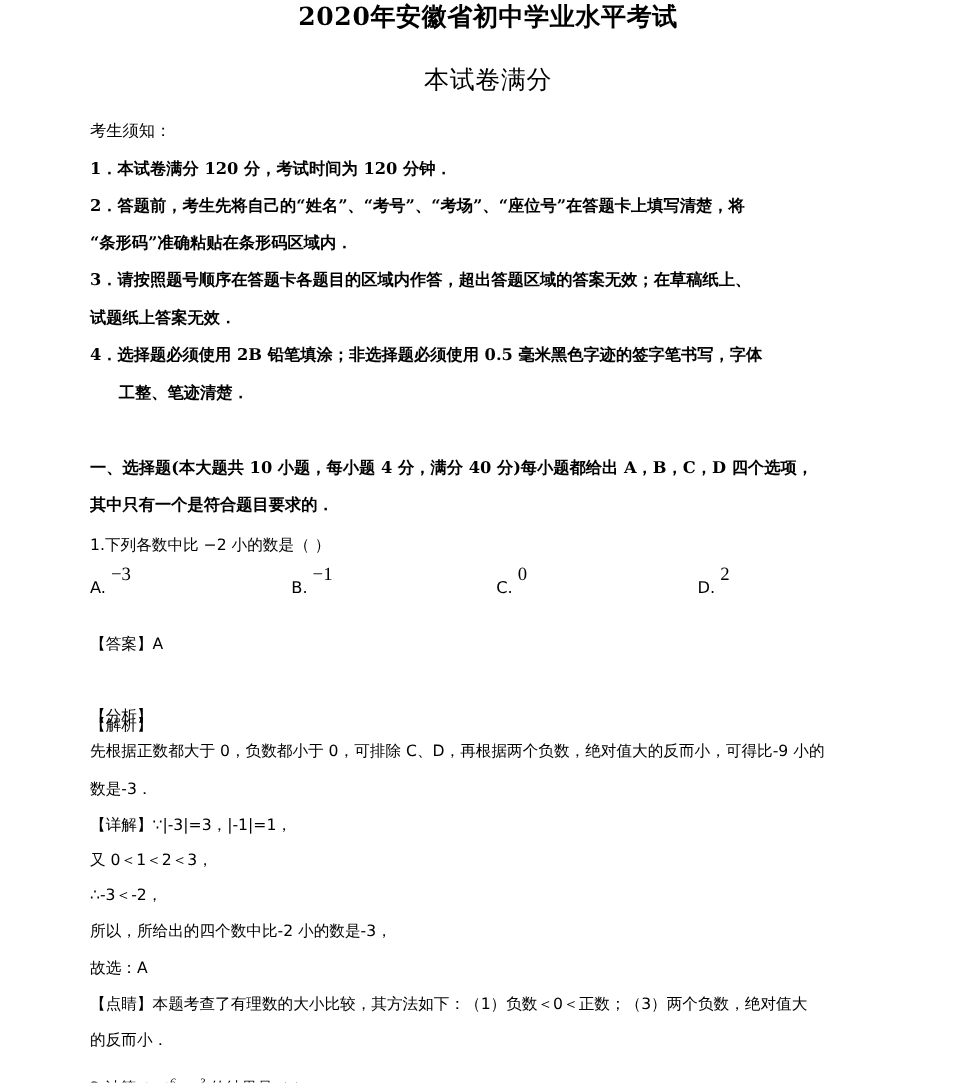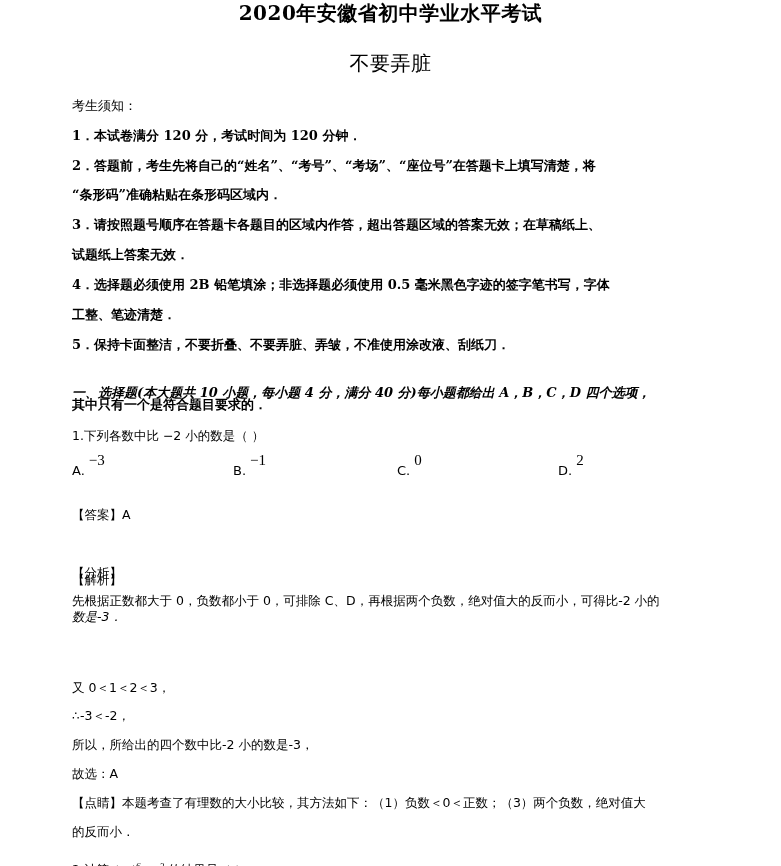--- a/index.html
+++ b/index.html
@@ -60,33 +60,32 @@
       font-style: italic;
     }
     sup { font-size: 9px; }
   </style>
 </head>
 <body>
 
 <div class="page">
 
   <div class="title title-main">2020年安徽省初中学业水平考试</div>
-  <div class="title title-sub">不要弄脏</div>
+  <div class="title title-sub">本试卷满分</div>
 
   <div class="line serif15" style="top:96px;">考生须知：</div>
   <div class="line serif15 bold" style="top:126px;">1．本试卷满分 120 分，考试时间为 120 分钟．</div>
   <div class="line serif15 bold" style="top:156px;">2．答题前，考生先将自己的“姓名”、“考号”、“考场”、“座位号”在答题卡上填写清楚，将</div>
   <div class="line serif15 bold" style="top:185px;">“条形码”准确粘贴在条形码区域内．</div>
   <div class="line serif15 bold" style="top:215px;">3．请按照题号顺序在答题卡各题目的区域内作答，超出答题区域的答案无效；在草稿纸上、</div>
   <div class="line serif15 bold" style="top:245px;">试题纸上答案无效．</div>
   <div class="line serif15 bold" style="top:275px;">4．选择题必须使用 2B 铅笔填涂；非选择题必须使用 0.5 毫米黑色字迹的签字笔书写，字体</div>
-  <div class="line serif15 bold" style="top:305px;">工整、笔迹清楚．</div>
-  <div class="line serif15 bold" style="top:335px;">5．保持卡面整洁，不要折叠、不要弄脏、弄皱，不准使用涂改液、刮纸刀．</div>
+  <div class="line serif15 bold" style="top:305px;margin-left:23px;">工整、笔迹清楚．</div>
 
-  <div class="line serif15 bold" style="top:383px;font-style:italic;">一、选择题(本大题共 10 小题，每小题 4 分，满分 40 分)每小题都给出 A，B，C，D 四个选项，</div>
+  <div class="line serif15 bold" style="top:365px;">一、选择题(本大题共 10 小题，每小题 4 分，满分 40 分)每小题都给出 A，B，C，D 四个选项，</div>
   <div class="line serif15 bold" style="top:395px;">其中只有一个是符合题目要求的．</div>
 
   <div class="line sans" style="top:426px;text-align:center;">1.下列各数中比 −2 小的数是（  ）</div>
 
   <div class="opt" style="left:72px;">
     <span>A.</span><span class="val">−3</span>
   </div>
   <div class="opt" style="left:233px;">
     <span>B.</span><span class="val">−1</span>
   </div>
@@ -96,23 +95,26 @@
   <div class="opt" style="left:558px;">
     <span>D.</span><span class="val">2</span>
   </div>
 
   <div class="line sans" style="top:505px;">
     <span class="blue">【答案】</span><span>A</span>
   </div>
   <div class="line sans blue" style="top:534px;margin-top:36px;">【解析】</div>
 
   <div class="line sans" style="top:563px;">【分析】</div>
-  <div class="line sans" style="top:591px;">先根据正数都大于 0，负数都小于 0，可排除 C、D，再根据两个负数，绝对值大的反而小，可得比-2 小的</div>
-  <div class="line sans" style="top:607px;font-style:italic;">数是-3．</div>
+  <div class="line sans" style="top:591px;">先根据正数都大于 0，负数都小于 0，可排除 C、D，再根据两个负数，绝对值大的反而小，可得比-9 小的</div>
+  <div class="line sans" style="top:621px;">数是-3．</div>
 
+  <div class="line sans" style="top:650px;">
+    <span>【详解】</span><span>∵|-3|=3，|-1|=1，</span>
+  </div>
   <div class="line sans" style="top:678px;text-align:right;">又 0＜1＜2＜3，</div>
   <div class="line sans" style="top:706px;">∴-3＜-2，</div>
   <div class="line sans" style="top:735px;">所以，所给出的四个数中比-2 小的数是-3，</div>
   <div class="line sans" style="top:764px;">故选：A</div>
 
   <div class="line sans" style="top:793px;">
     <span>【点睛】</span><span>本题考查了有理数的大小比较，其方法如下：（1）负数＜0＜正数；（3）两个负数，绝对值大</span>
   </div>
   <div class="line sans" style="top:822px;">的反而小．</div>
 

